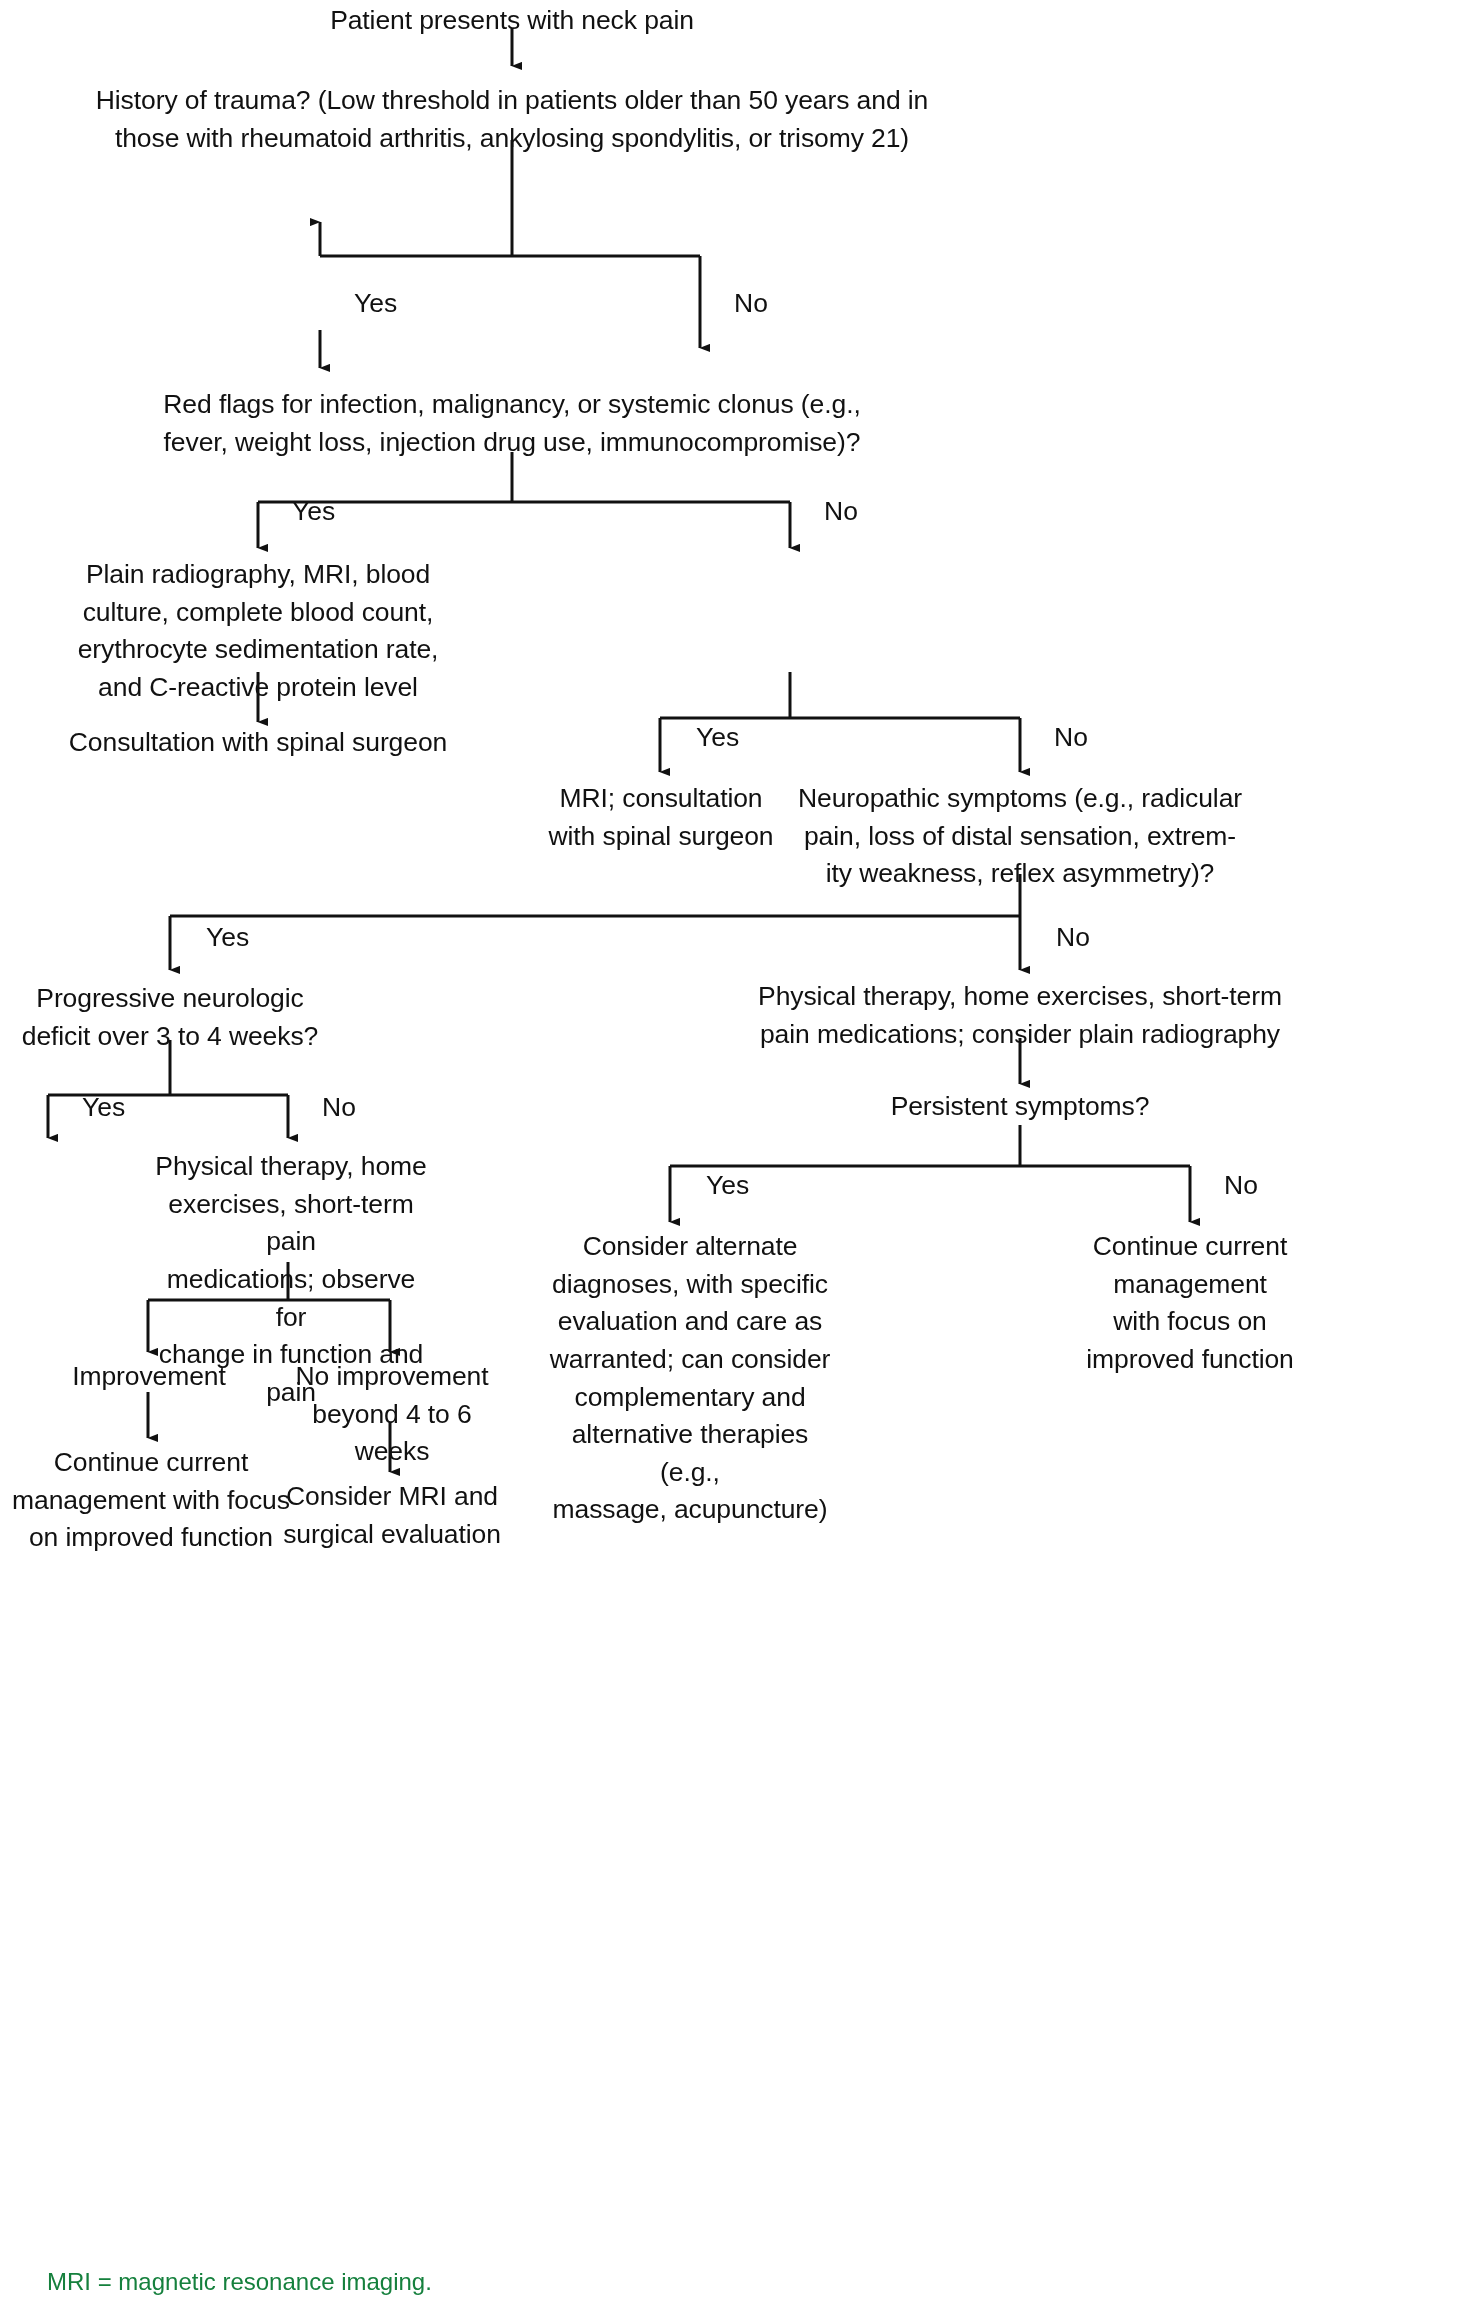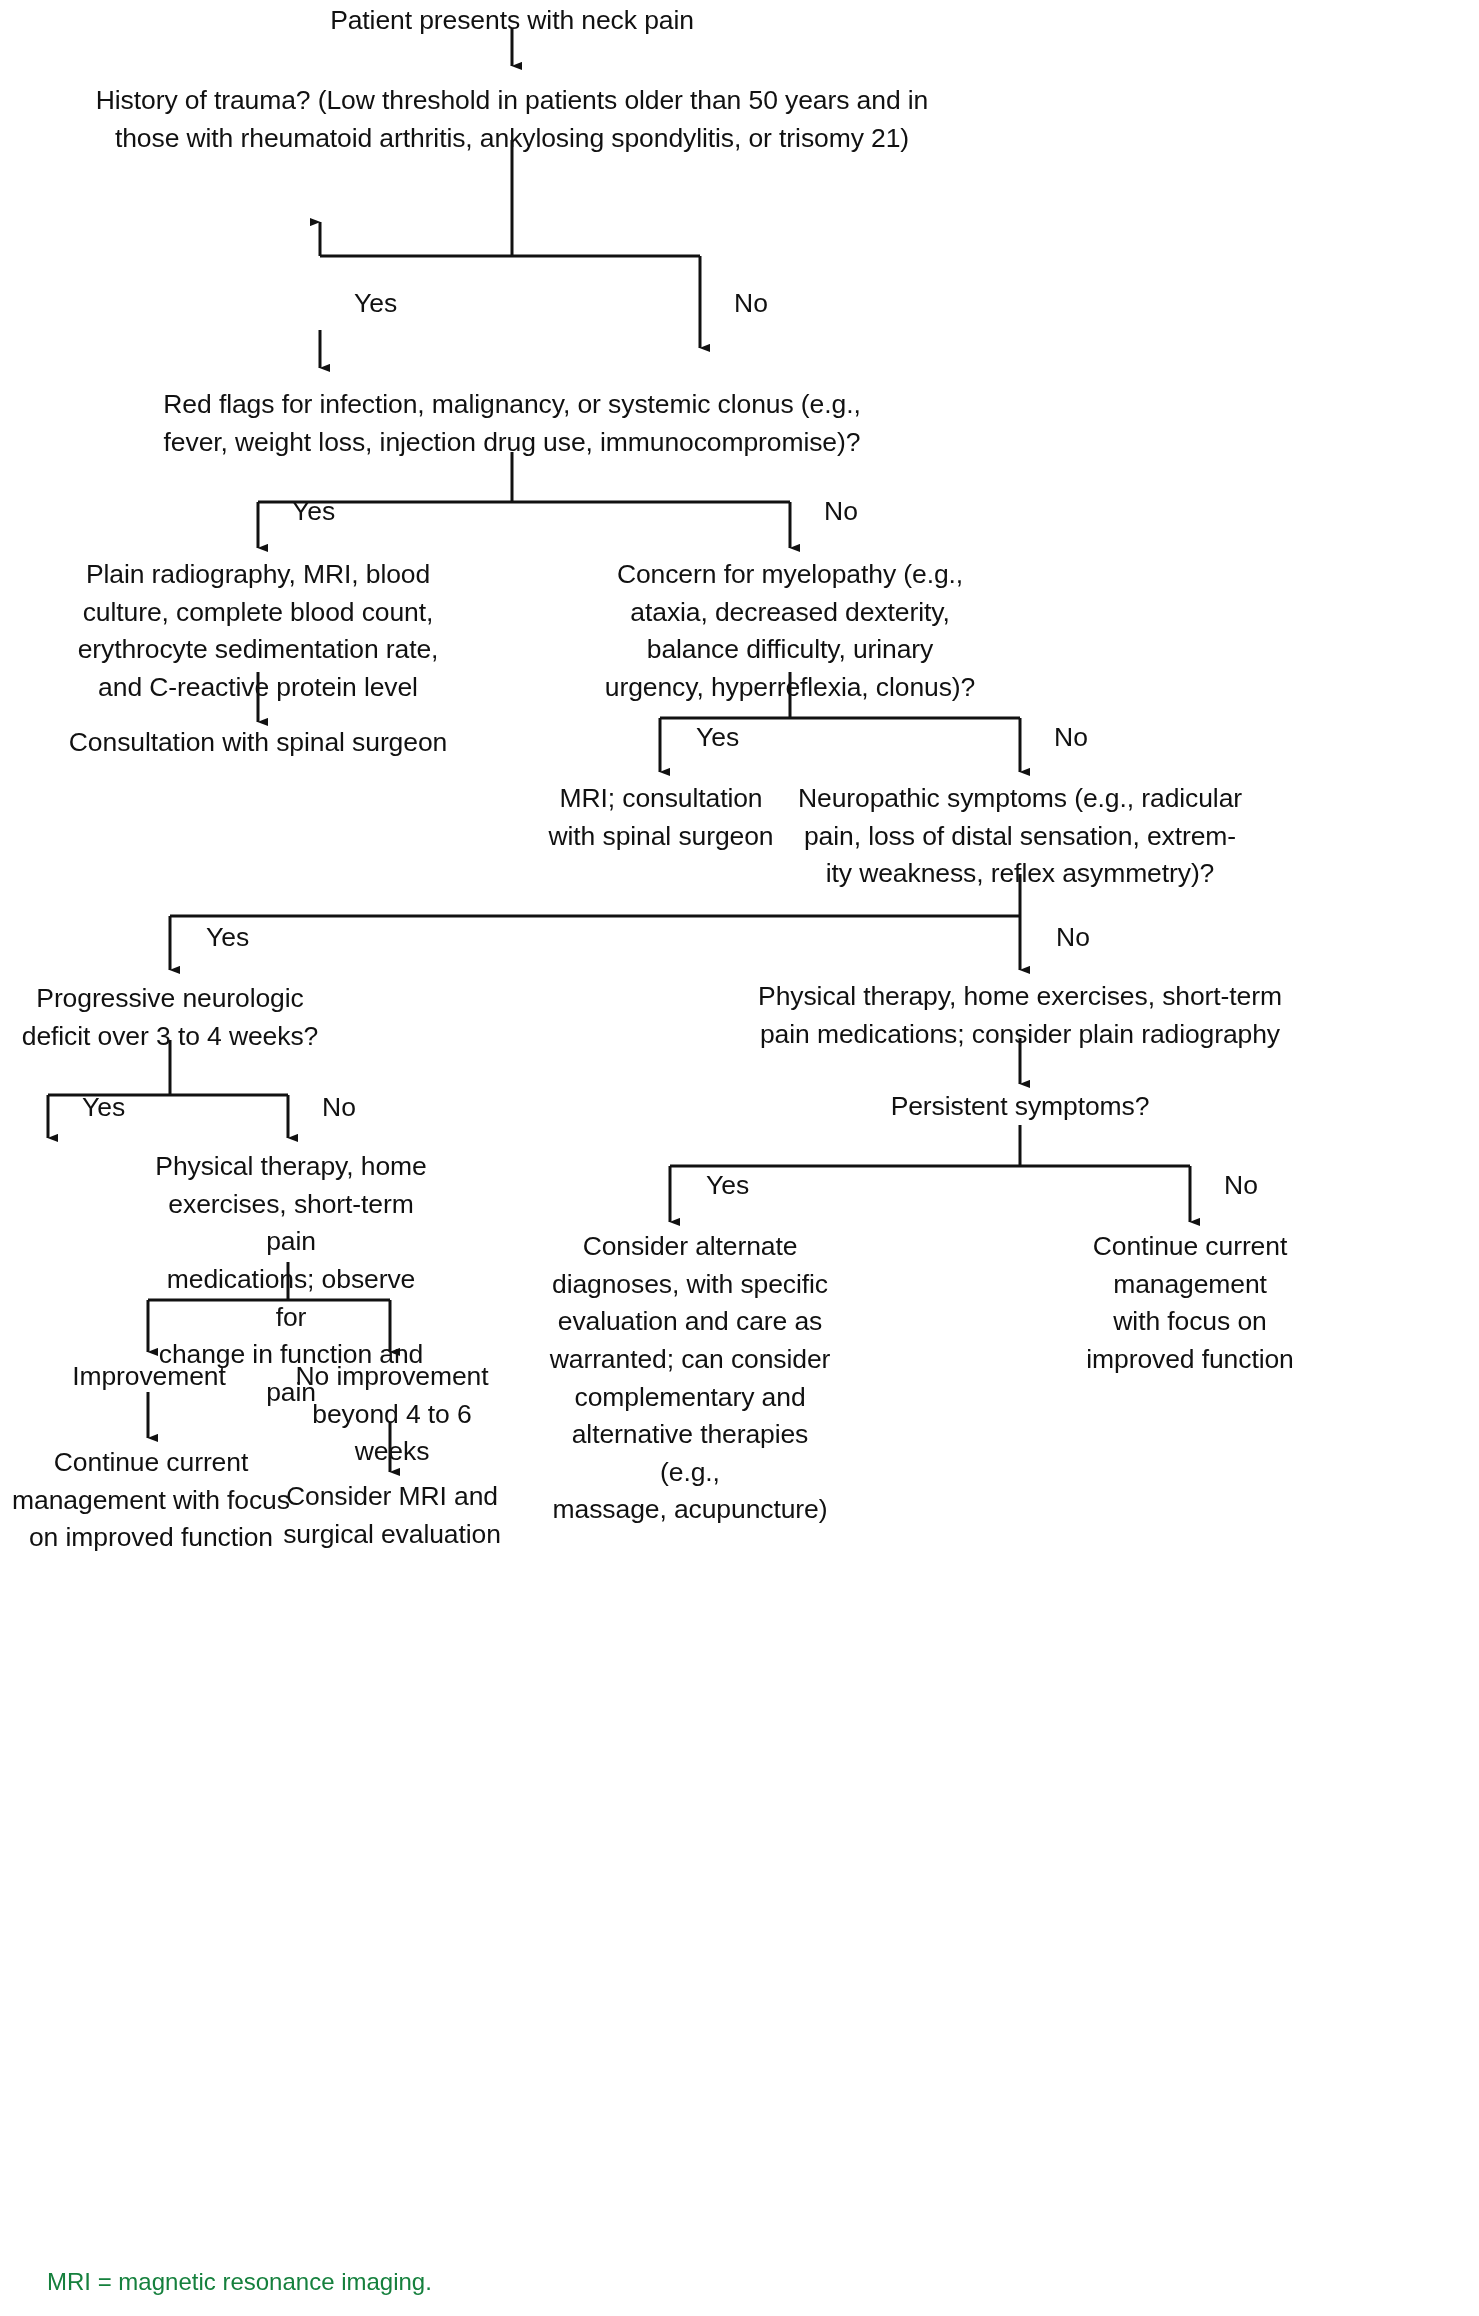--- a/index.html
+++ b/index.html
@@ -123,24 +123,20 @@
 
 
   <div class="node" style="left:36px; top:386px; width:952px;">Red flags for infection, malignancy, or systemic clonus (e.g.,
 fever, weight loss, injection drug use, immunocompromise)?</div>
 
   <div class="node" style="left:6px; top:556px; width:504px;">Plain radiography, MRI, blood
 culture, complete blood count,
 erythrocyte sedimentation rate,
 and C-reactive protein level</div>
 
-  <div class="node" style="left:560px; top:556px; width:460px;">Concern for myelopathy (e.g.,
-ataxia, decreased dexterity,
-balance difficulty, urinary
-urgency, hyperreflexia, clonus)?</div>
 
   <div class="node" style="left:4px; top:724px; width:508px;">Consultation with spinal surgeon</div>
 
   <div class="node" style="left:486px; top:780px; width:350px;">MRI; consultation
 with spinal surgeon</div>
 
   <div class="node" style="left:770px; top:780px; width:500px;">Neuropathic symptoms (e.g., radicular
 pain, loss of distal sensation, extrem-
 ity weakness, reflex asymmetry)?</div>
 

